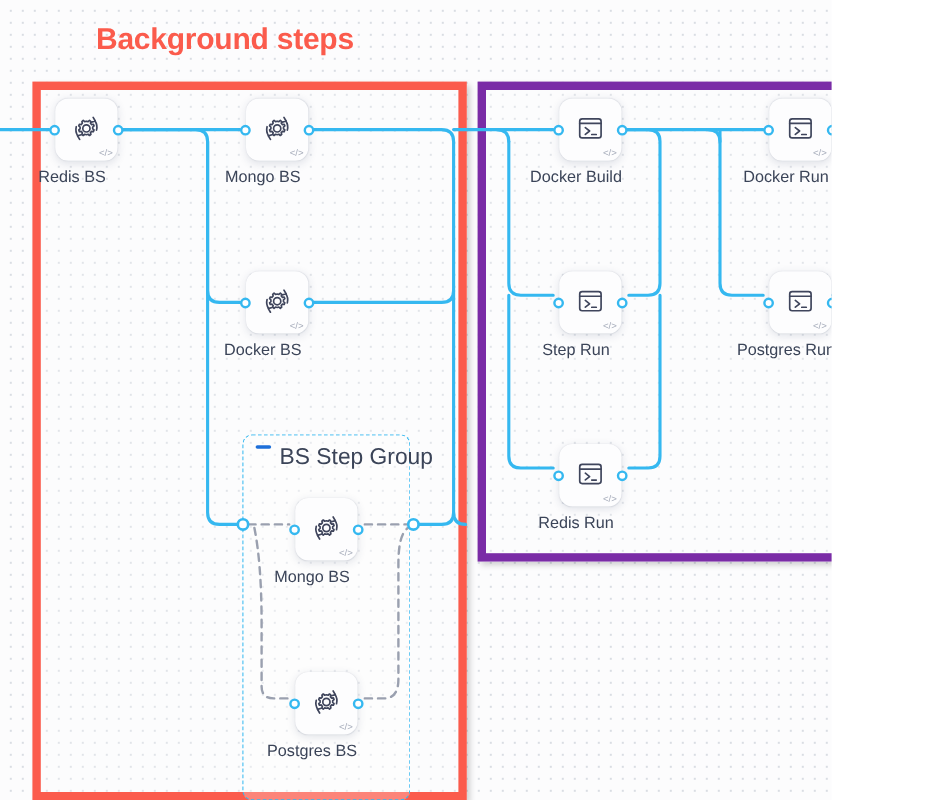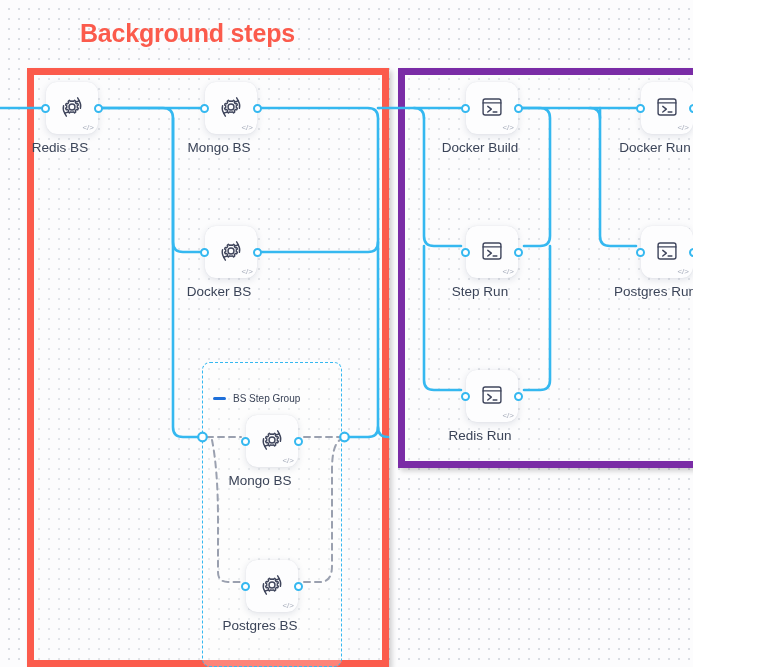--- a/index.html
+++ b/index.html
@@ -45,25 +45,24 @@
     position: absolute;
     left: 202px; top: 362px;
     width: 140px; height: 305px;
     box-sizing: border-box;
     border: 1.6px dashed #35b8f0;
     border-radius: 8px;
     background: rgba(255,255,255,0.25);
   }
   #step-group-header {
     position: absolute;
-    left: 213px; top: 393px;
+    left: 213px; top: 371px;
     display: flex;
-    align-items: center;
     gap: 7px;
-    font-size: 10px;
+    font-size: 19px;
     color: #3b4458;
     white-space: nowrap;
   }
   #step-group-header .collapse-dash {
     display: inline-block;
     width: 13px; height: 2.5px;
     background: #1e6fd9;
     border-radius: 2px;
   }
 

